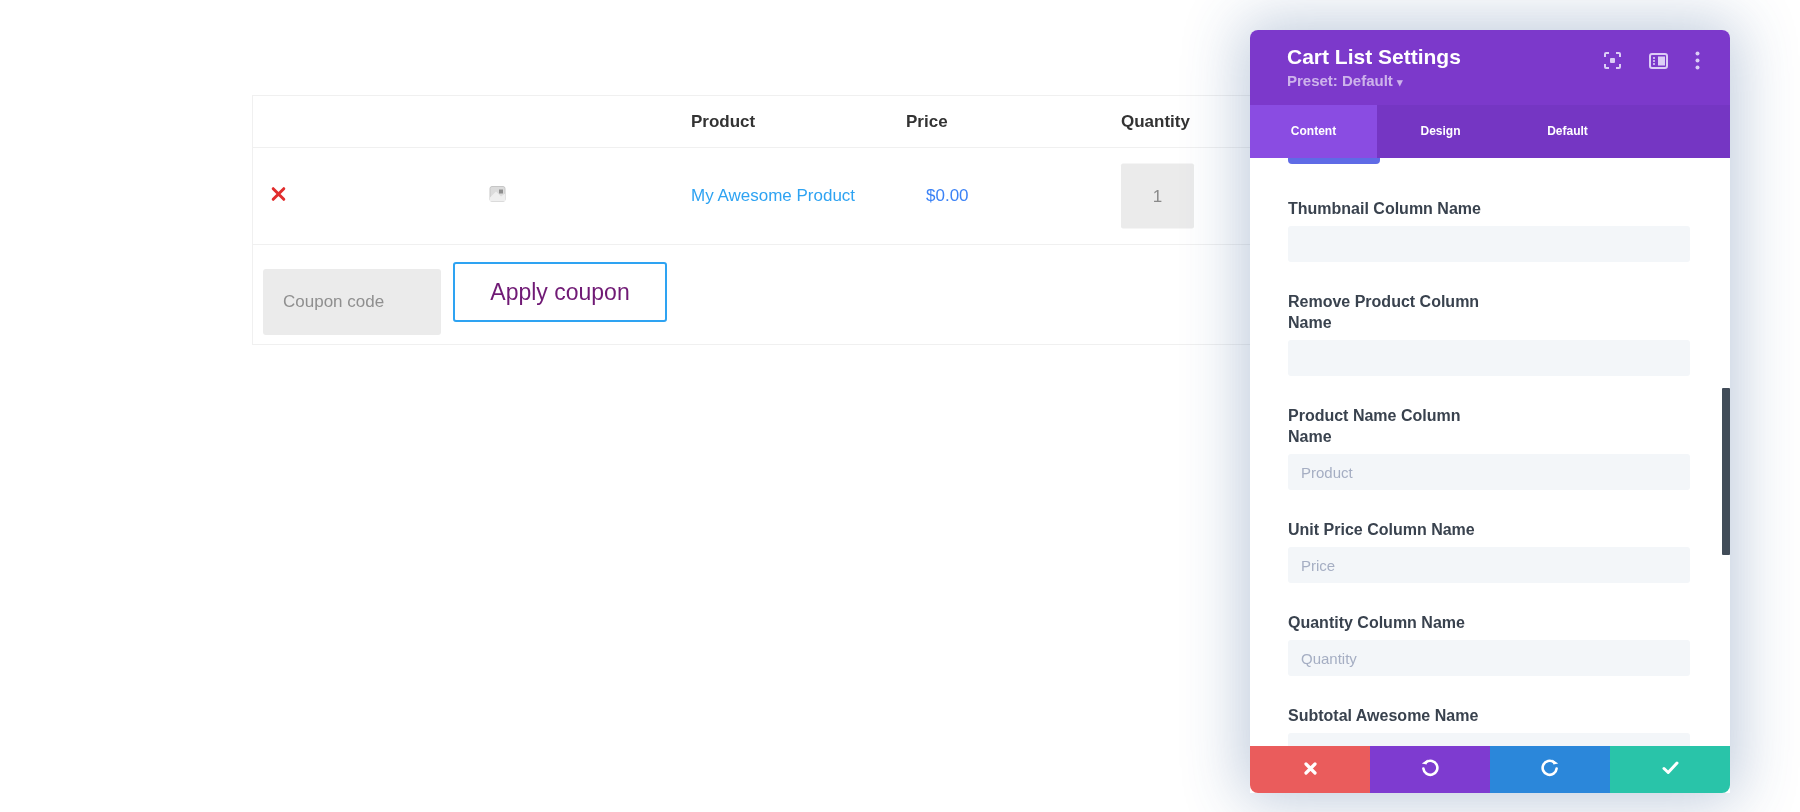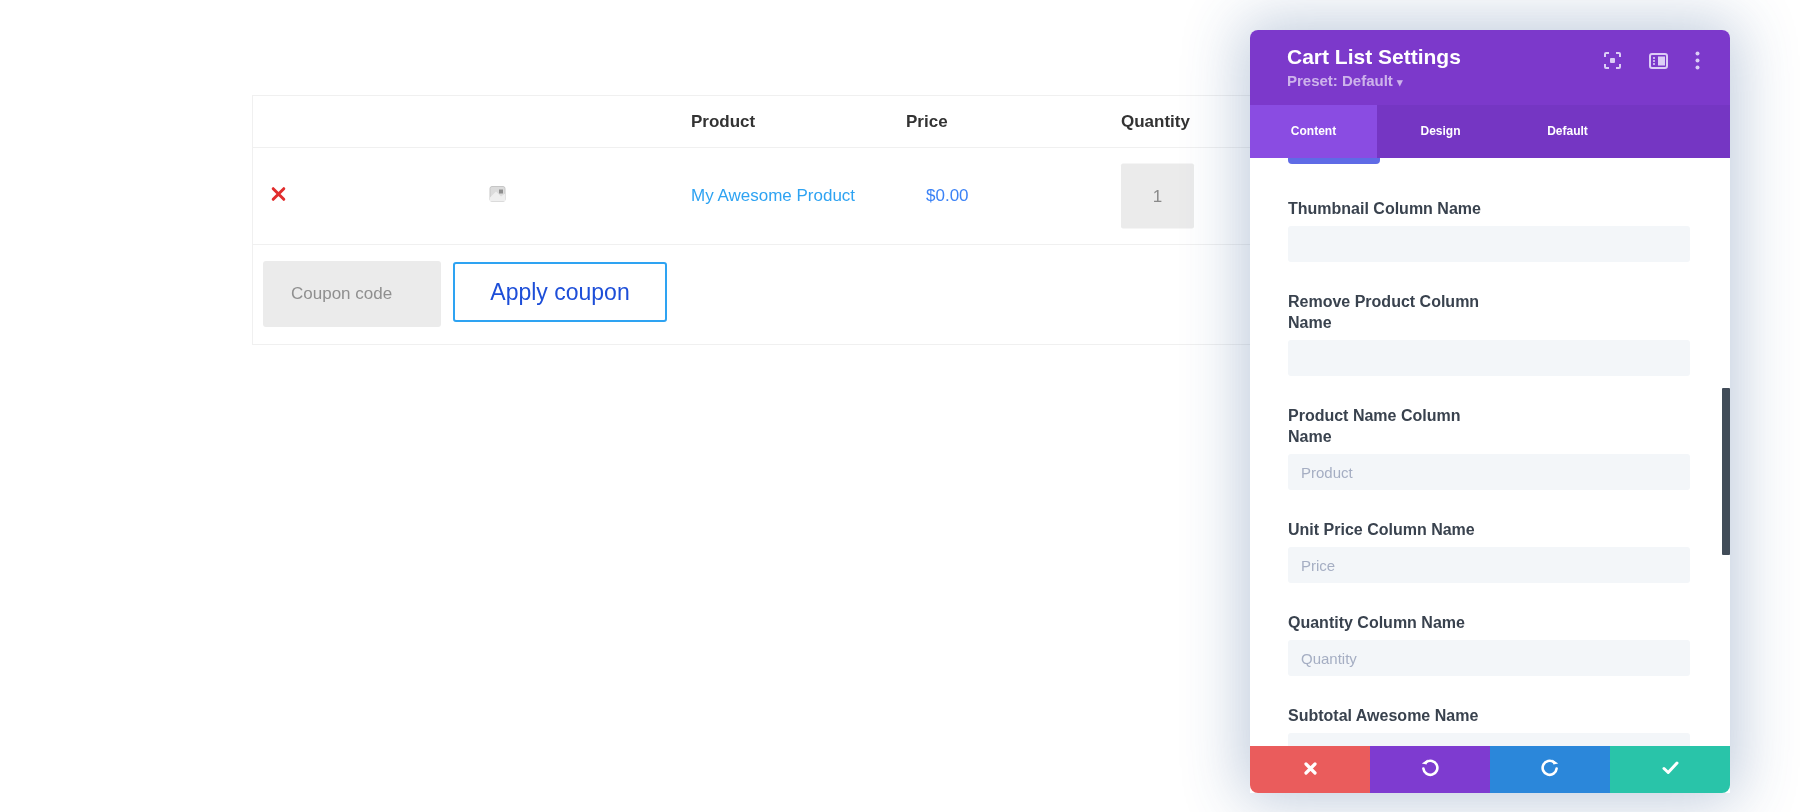--- a/index.html
+++ b/index.html
@@ -20,26 +20,26 @@
   .h-quantity { left:868px; }
 
   .rcell { position:absolute; top:50%; transform:translateY(-50%); }
   .c-remove { left:13px; width:24px; text-align:center; cursor:pointer; }
   .c-thumb  { left:236px; }
   .c-name   { left:438px; font-size:17px; color:#2ea3f2; cursor:pointer; }
   .c-price  { left:653px; font-size:17px; color:#3b82f6;margin-left:20px; }
   .c-qty    { left:868px; width:73px; height:65px; background:#ebebeb; border:none; border-radius:2px;
               text-align:center; font-size:17px; color:#8a8a8a; font-family:"Liberation Sans",sans-serif; }
 
-  .coupon-input { position:absolute; left:10px; top:16px; width:178px; height:66px; background:#ebebeb;
-                  border:none; border-radius:3px; padding:0 28px; font-size:17px; color:#555;
+  .coupon-input { position:absolute; left:10px; top:24px; width:178px; height:66px; background:#ebebeb;
+                  border:none; border-radius:3px; padding:0 20px; font-size:17px; color:#555;
                   font-family:"Liberation Sans",sans-serif; }
   .coupon-input::placeholder { color:#8f8f8f; opacity:1; }
   .apply-btn { position:absolute; left:200px; top:17px; width:214px; height:60px; background:#fff;
-               border:2px solid #2ea3f2; border-radius:3px; color:#1d4ed8; font-size:23px;
+               border:2px solid #2ea3f2; border-radius:3px; color:#701a75; font-size:23px;
                font-family:"Liberation Sans",sans-serif; cursor:pointer; }
 
   
   .panel { position:absolute; left:1250px; top:30px; width:480px; height:763px; background:#fff;
            border-radius:8px; box-shadow:0 0 60px 8px rgba(43,82,140,.30);
            display:flex; flex-direction:column; }
   .p-header { height:75px; background:#7c39cb; border-radius:8px 8px 0 0; padding:13px 28px 0 37px; position:relative; }
   .p-title  { font-size:21px; font-weight:700; color:#fff; line-height:27px; }
   .p-preset { font-size:15px; font-weight:700; color:rgba(255,255,255,.62); margin-top:2px; cursor:pointer; }
   .p-preset .caret { font-size:11px; margin-left:4px; }

